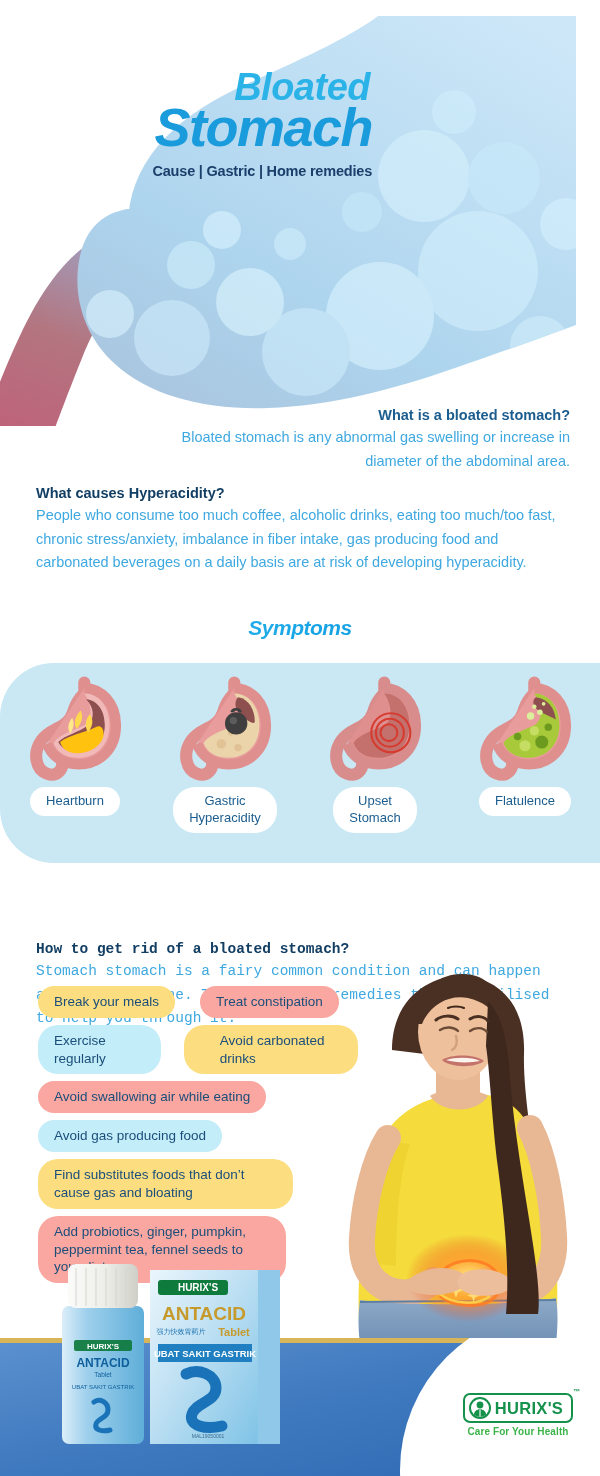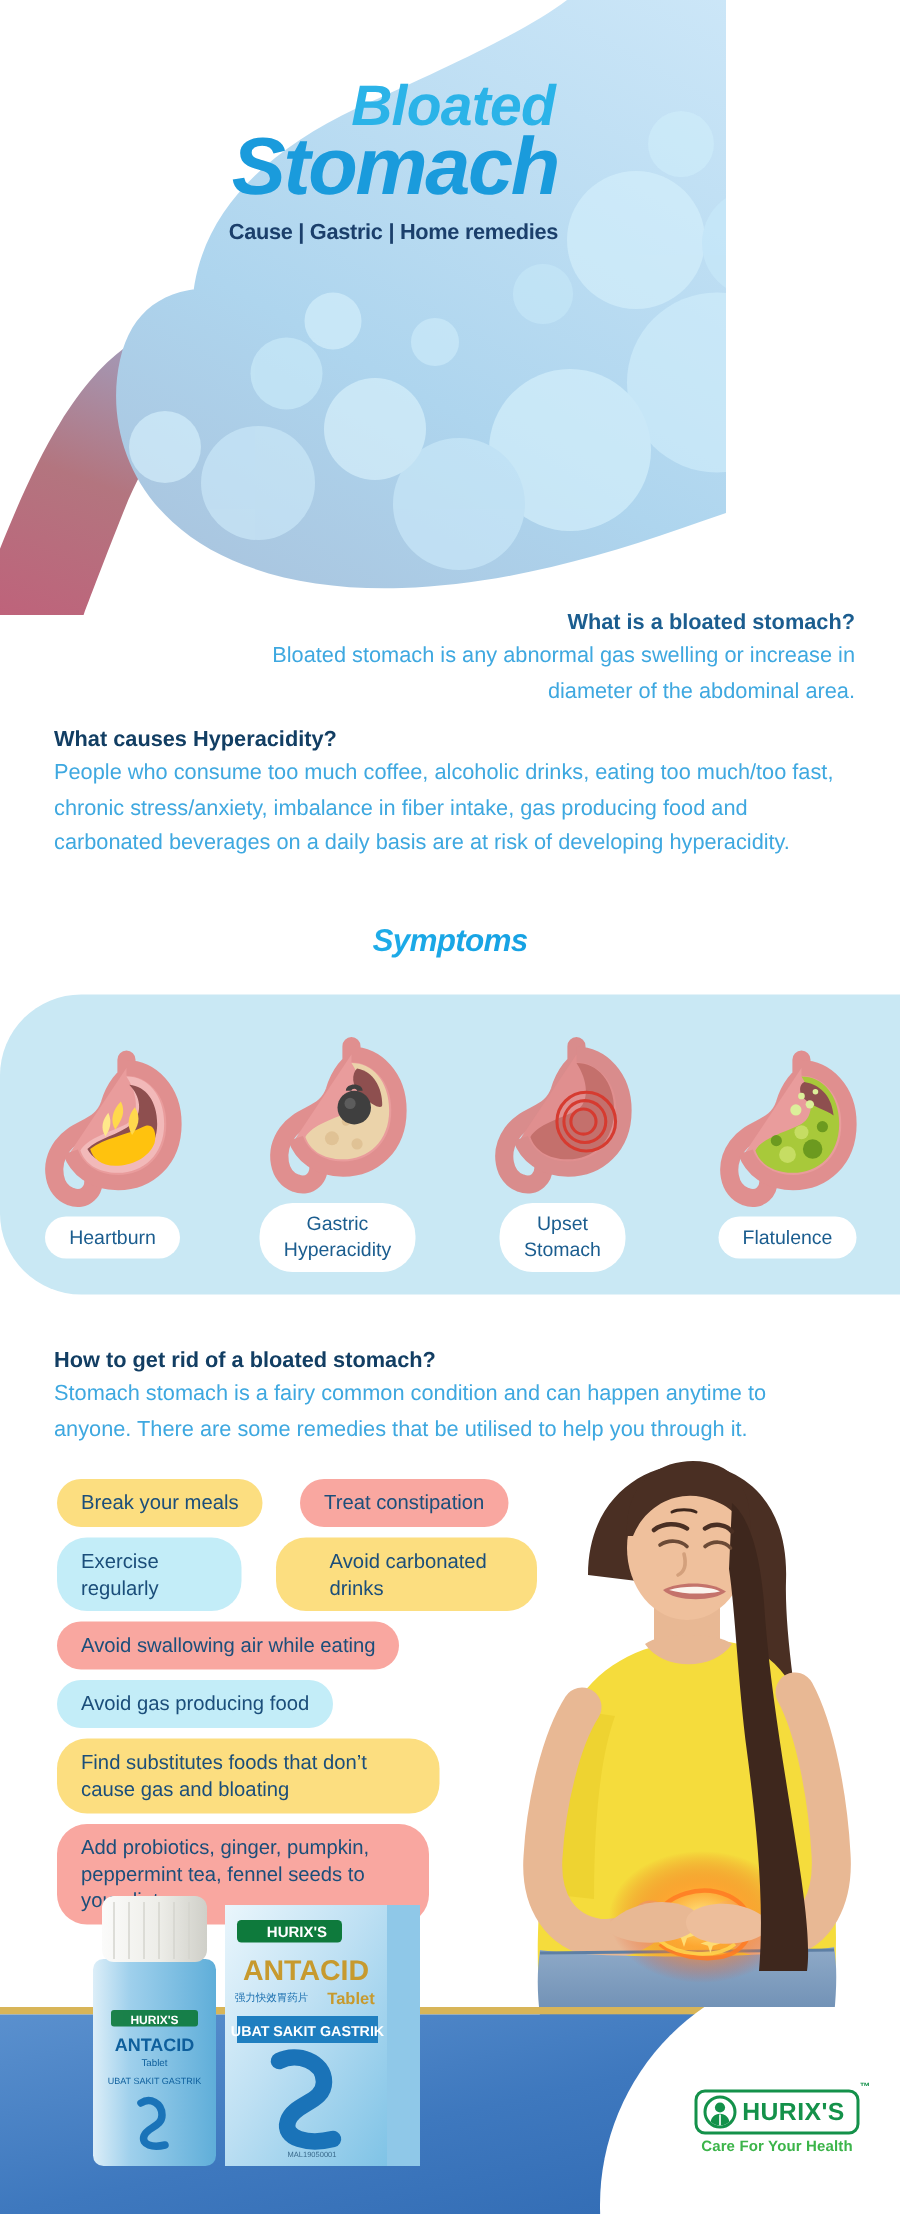--- a/index.html
+++ b/index.html
@@ -6,21 +6,21 @@
   * { box-sizing: border-box; margin: 0; padding: 0; }
   html, body {
     width: 600px; height: 1476px;
     background: #ffffff;
     font-family: "Liberation Sans", sans-serif;
     overflow: hidden;
   }
   .page { position: relative; width: 600px; height: 1476px; background:#fff; overflow:hidden; }
 
   
-  .hero { position:absolute; left:0; top:0; width:484px; height:410px; overflow:hidden; }
+  .hero { position:absolute; left:0; top:16px; width:576px; height:410px; overflow:hidden; }
   .hero-svg { position:absolute; left:0; top:0; }
   .hero-text { position:absolute; left:32px; top:52px; width:340px; text-align:right; z-index:5; }
   .t-bloated {
     display:block; font-size:38px; font-weight:bold; font-style:italic;
     color:#2BB3E8; letter-spacing:-0.5px; line-height:1.0; padding-right:2px;
   }
   .t-stomach {
     display:block; font-size:54px; font-weight:bold; font-style:italic;
     color:#1A9BDC; letter-spacing:-1.5px; line-height:0.95; margin-top:-4px;
   }
@@ -40,30 +40,30 @@
   .sym-title {
     position:absolute; left:0; top:616px; width:600px; text-align:center;
     font-size:21px; font-weight:bold; font-style:italic; letter-spacing:-0.5px;
     background: linear-gradient(100deg,#35C6F4 0%, #17A3E4 55%, #0E8FD6 100%);
     -webkit-background-clip:text; background-clip:text; color:transparent;
   }
   .sym-band {
     position:absolute; left:0; top:663px; width:600px; height:200px;
     background:#C9E8F4; border-radius:54px 0 0 54px;
   }
-  .sym-grid { position:absolute; left:0; top:663px; width:600px; height:200px; display:flex;align-items:center; }
+  .sym-grid { position:absolute; left:0; top:663px; width:600px; height:200px; display:flex; }
   .sym-col { flex:1; position:relative; display:flex; flex-direction:column; align-items:center; }
   .sym-art { margin-top:12px; width:112px; height:108px; }
   .sym-chip {
     background:#fff; border-radius:22px; padding:6px 16px; margin-top:4px;
     font-size:13px; color:#1B5D8F; text-align:center; line-height:1.3; min-width:84px;
   }
 
   
-  .rem-head { position:absolute; left:36px; top:896px; width:520px; }
+  .rem-head { position:absolute; left:36px; top:938px; width:520px;font-family:Liberation Mono, monospace; }
   .pill-wrap { position:absolute; left:38px; top:986px; width:320px; }
   .pill-row { display:flex; gap:15px; align-items:flex-start; margin-bottom:7px; position:relative; }
   .pill {
     border-radius:20px; padding:7px 16px; font-size:13.5px; color:#1B4E7A;
     line-height:1.32; display:inline-block;
   }
   .p-yellow { background:#FCDE80; }
   .p-cyan   { background:#C3EDF8; }
   .p-salmon { background:#F9A7A0; }
 

